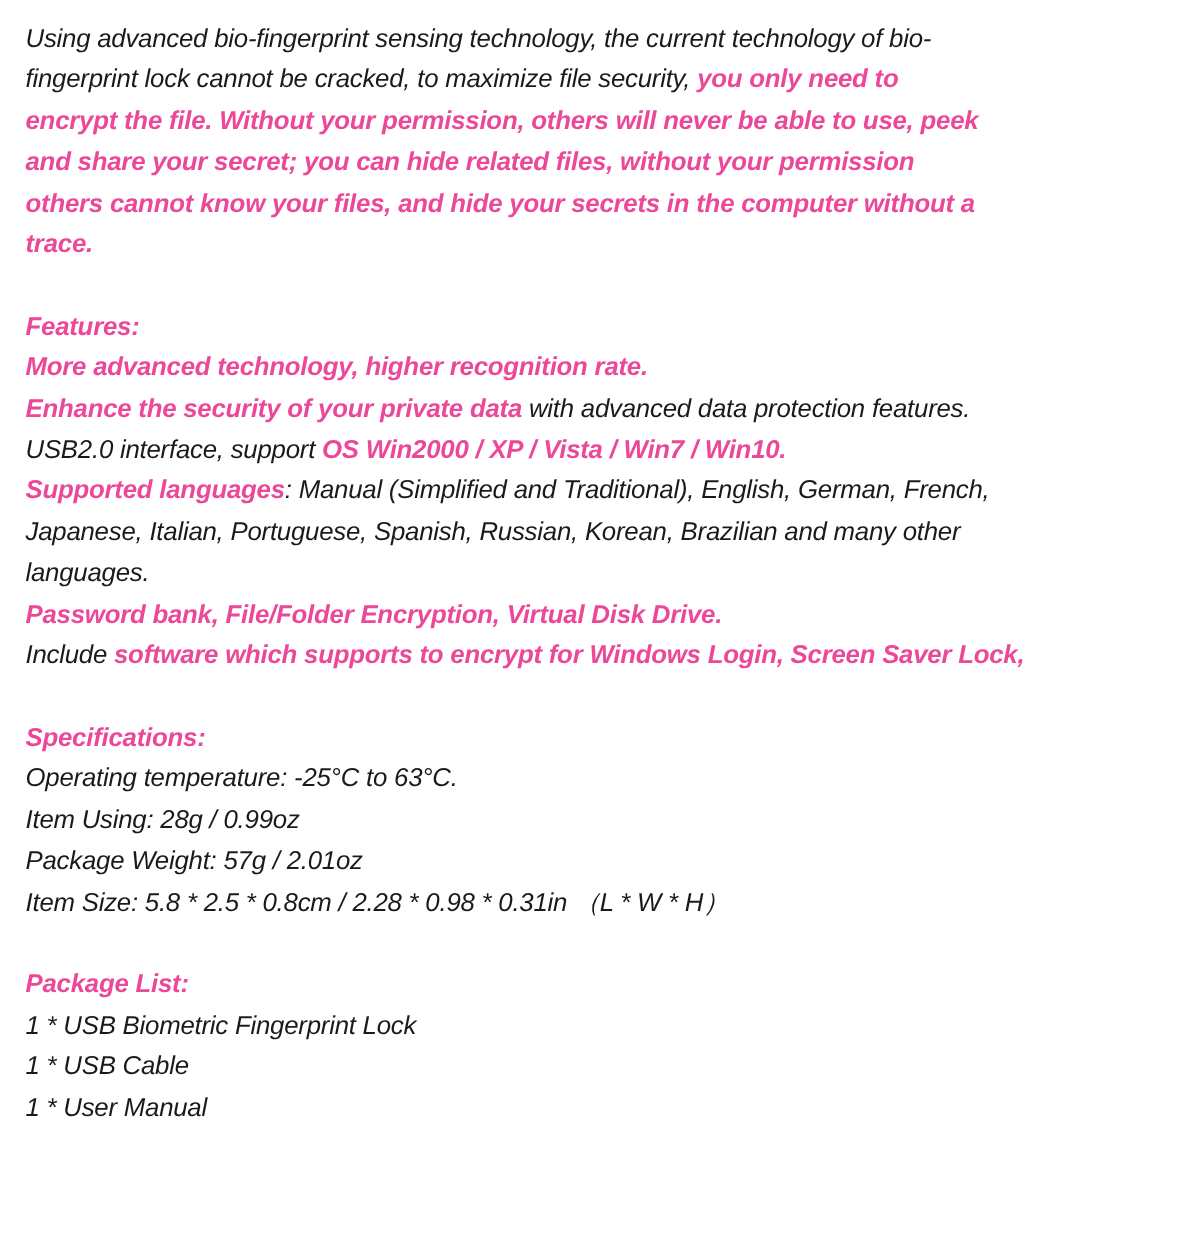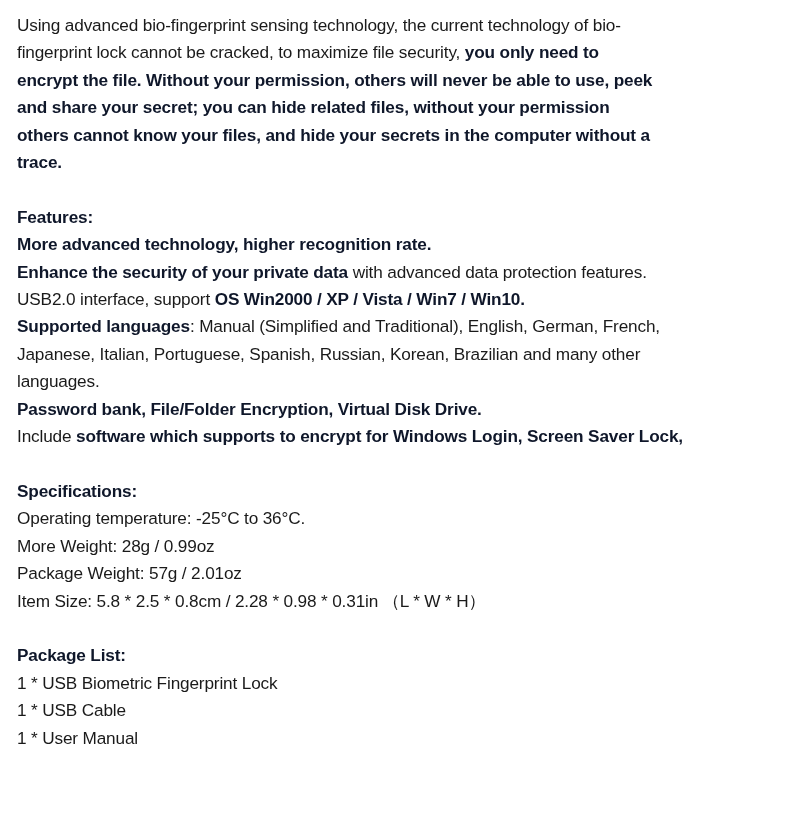--- a/index.html
+++ b/index.html
@@ -15,31 +15,32 @@
       color: #1a1a1a;
     }
     .doc {
       position: absolute;
       left: 17px;
       top: 12px;
       width: 770px;
       font-size: 17.2px;
       line-height: 27.4px;
       letter-spacing: -0.15px;
+      font-style: italic;
     }
     .line {
       white-space: nowrap;
       min-height: 27.4px;
     }
     .blank {
       height: 27.4px;
     }
     b {
       font-weight: bold;
-      color: #0f172a;
+      color: #ec4899;
     }
   </style>
 </head>
 <body>
 
 <div class="doc">
 
   <div>
     <div class="line">
       <span>Using advanced bio-fingerprint sensing technology, the current technology of bio-</span>
@@ -92,22 +93,22 @@
       <span>Include </span><b>software which supports to encrypt for Windows Login, Screen Saver Lock,</b>
     </div>
   </div>
 
   <div class="blank"></div>
 
   <div>
     <div class="line">
       <b>Specifications:</b>
     </div>
-    <div class="line">Operating temperature: -25°C to 36°C.</div>
-    <div class="line">More Weight: 28g / 0.99oz</div>
+    <div class="line">Operating temperature: -25°C to 63°C.</div>
+    <div class="line">Item Using: 28g / 0.99oz</div>
     <div class="line">Package Weight: 57g / 2.01oz</div>
     <div class="line">Item Size: 5.8 * 2.5 * 0.8cm / 2.28 * 0.98 * 0.31in （L * W * H）</div>
   </div>
 
   <div class="blank"></div>
 
   <div>
     <div class="line">
       <b>Package List:</b>
     </div>

